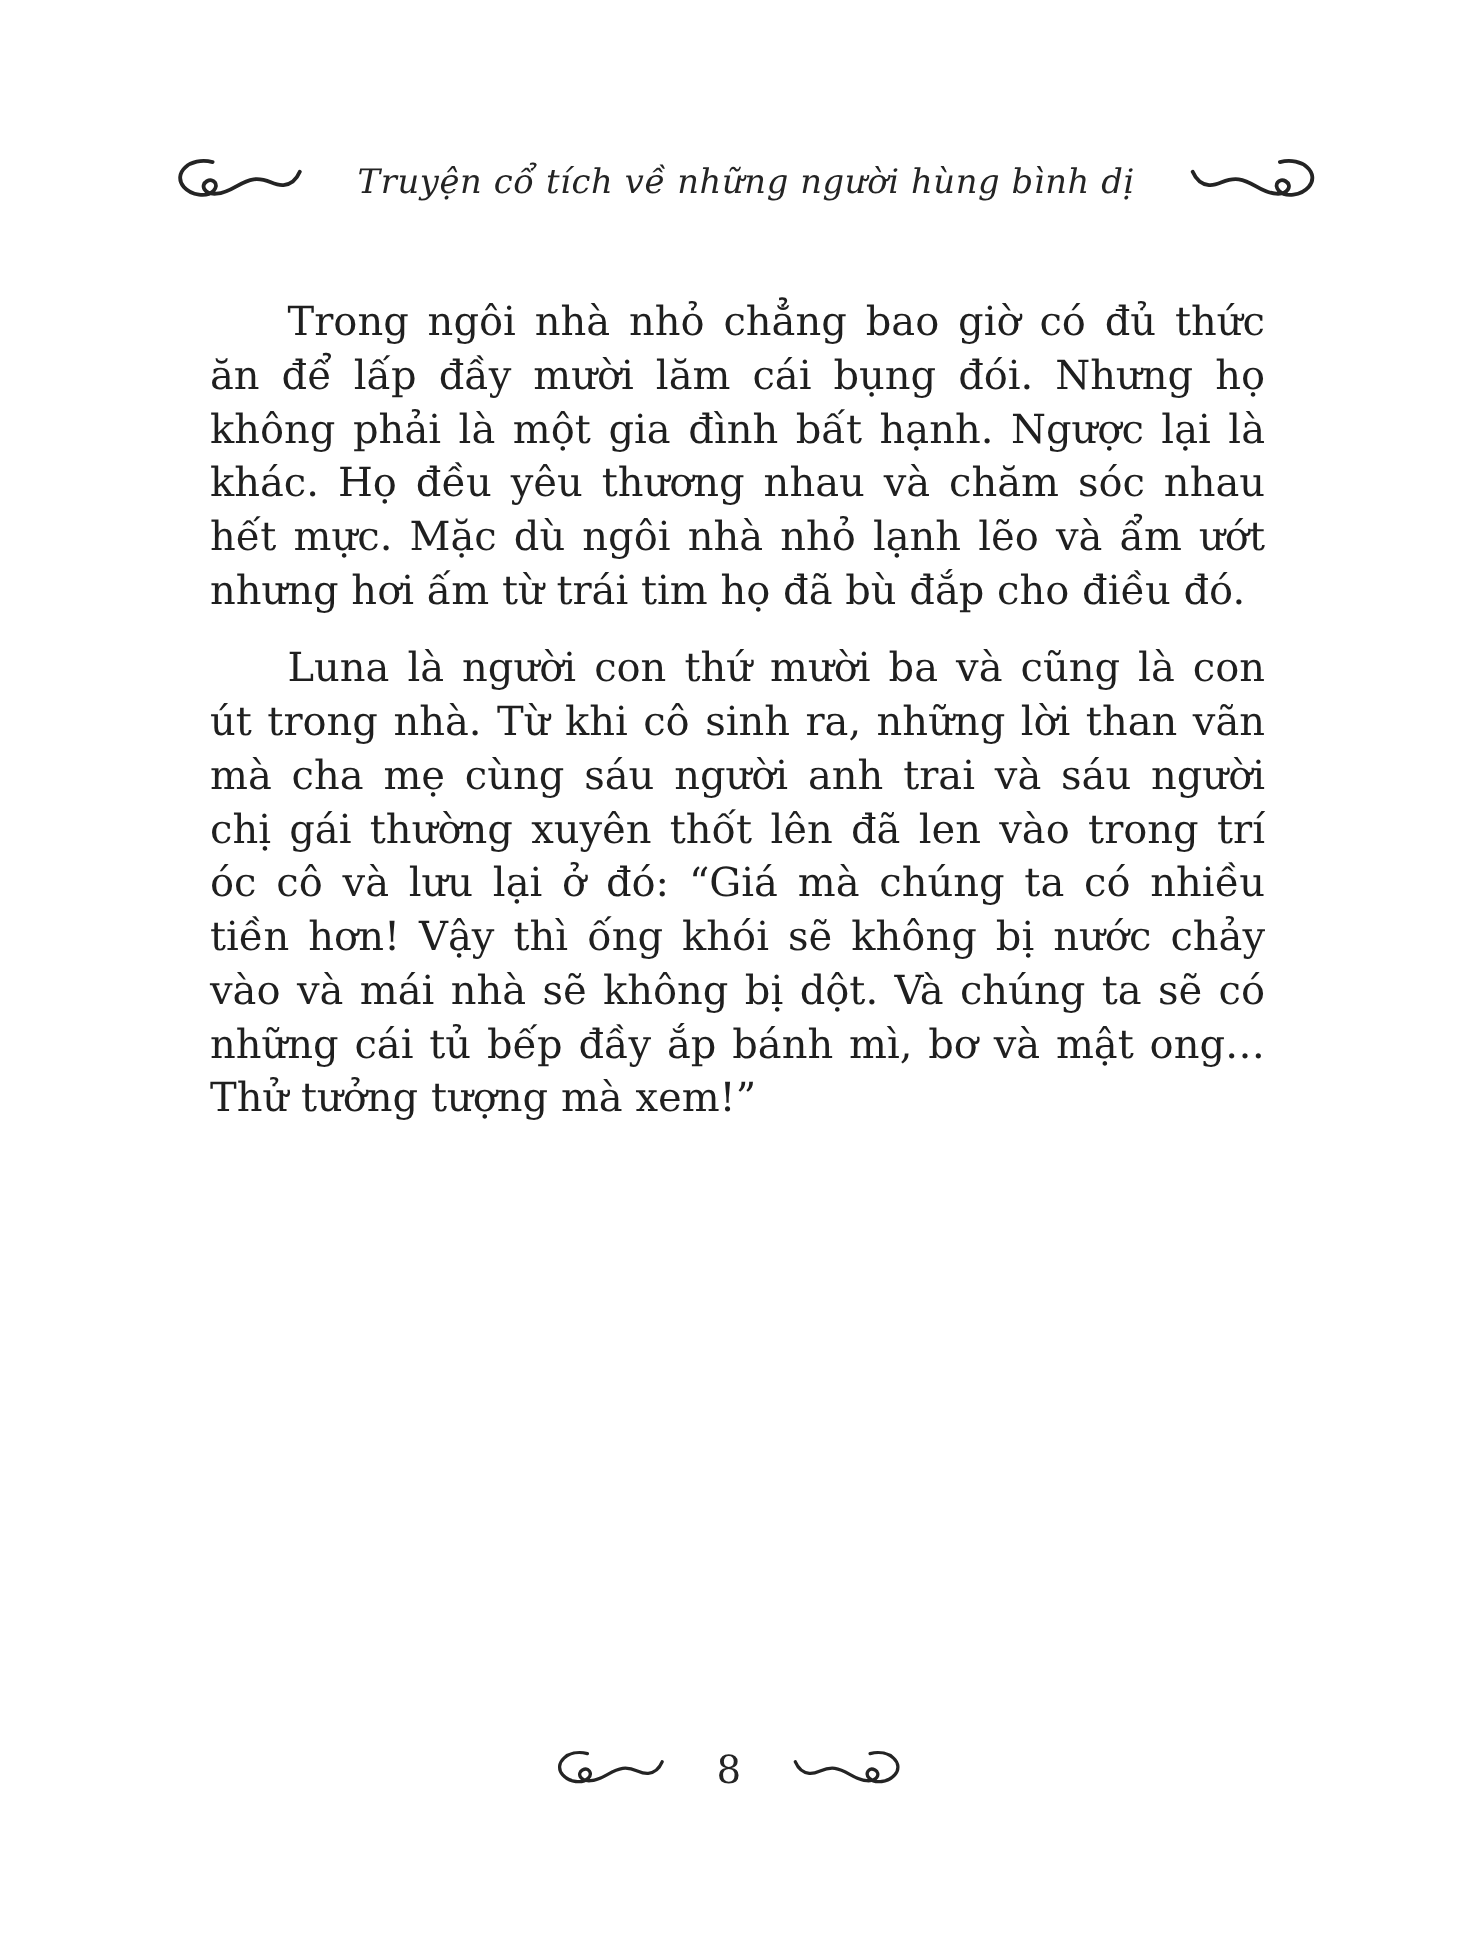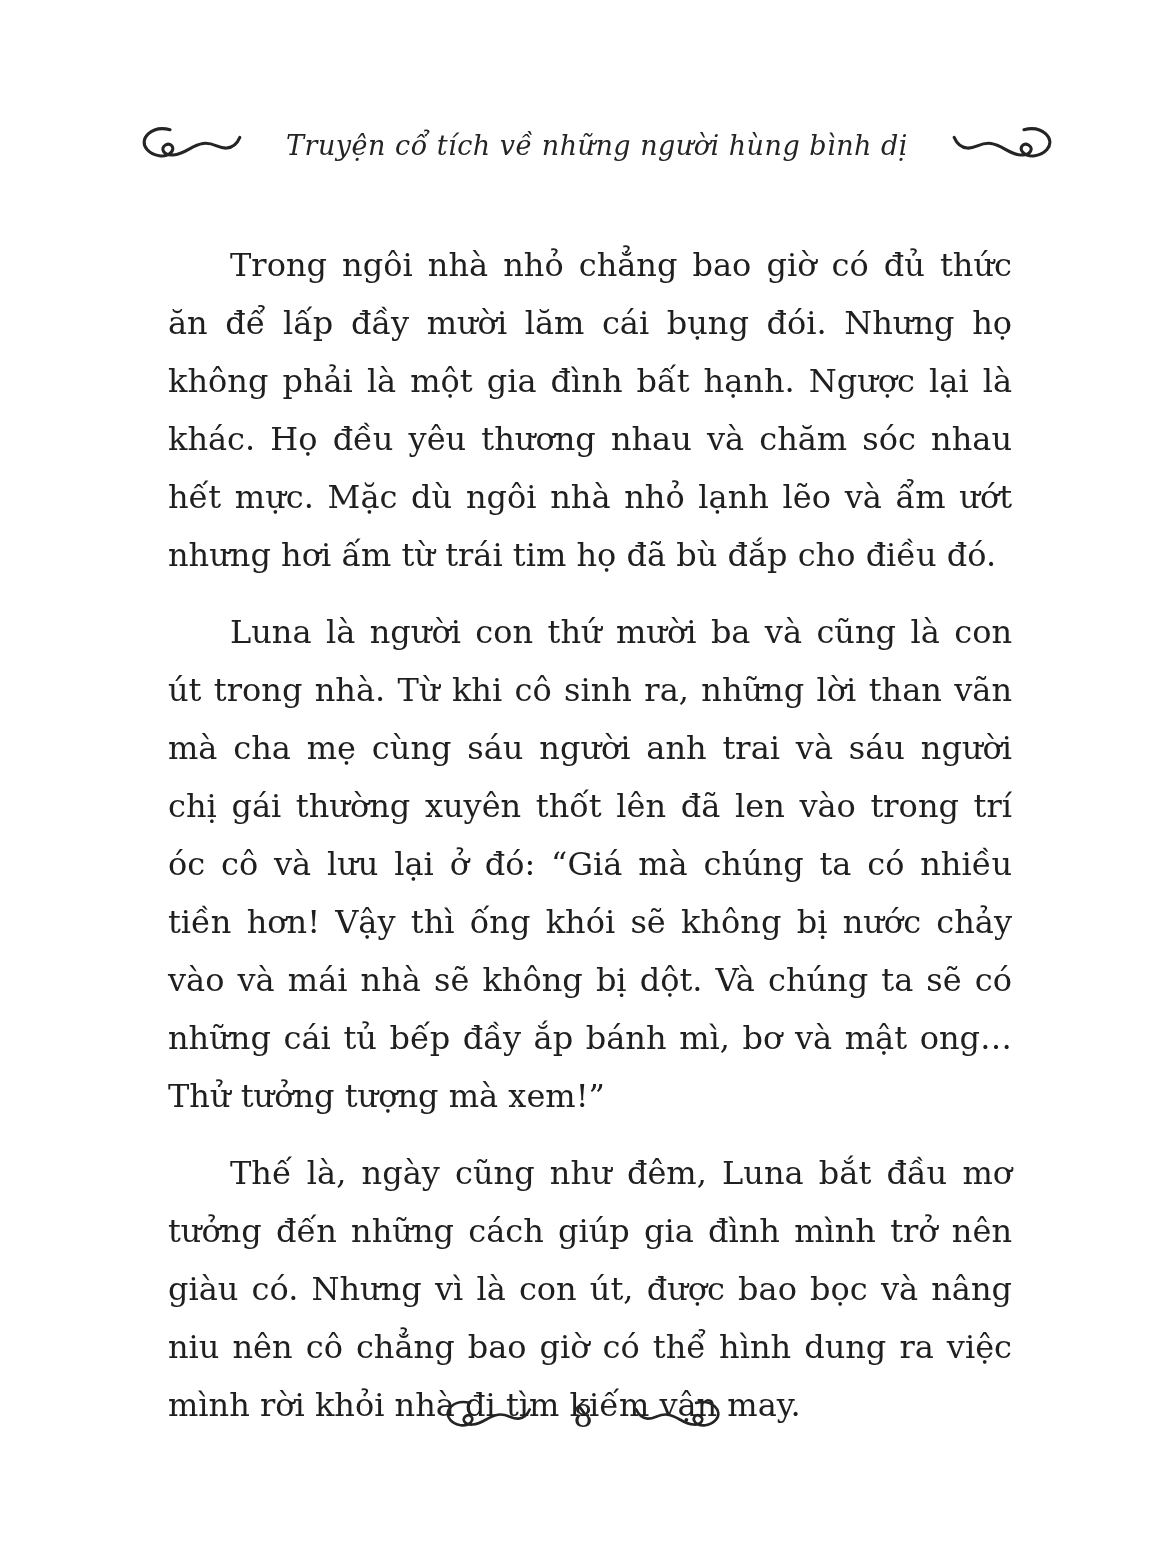--- a/index.html
+++ b/index.html
@@ -33,21 +33,21 @@
   }
   .flourish { display: block; }
   .content {
     position: absolute;
     top: 236px;
     left: 168px;
     width: 844px;
   }
   .content p {
     font-size: 32px;
-    line-height: 58px;
+    line-height: 43px;
     text-align: justify;
     text-indent: 62px;
     margin-bottom: 19px;
     color: #1f1f1f;
   }
   .page-footer {
     position: absolute;
     top: 1396px;
     left: 0;
     right: 0;
@@ -78,21 +78,20 @@
         <g transform="scale(-1,1) translate(-140,0)">
           <path d="M 44 10 C 20 4, 2 22, 14 36 C 22 45, 38 47, 45 40 C 51 34, 45 26, 38 30 C 31 34, 35 44, 48 43 C 64 42, 72 30, 87 28 C 101 26, 107 35, 118 34 C 127 33, 132 27, 135 20" fill="none" stroke="#242424" stroke-width="4" stroke-linecap="round"></path>
         </g>
       </svg>
     </span>
   </div>
 
   <div class="content">
     <p>Trong ngôi nhà nhỏ chẳng bao giờ có đủ thức ăn để lấp đầy mười lăm cái bụng đói. Nhưng họ không phải là một gia đình bất hạnh. Ngược lại là khác. Họ đều yêu thương nhau và chăm sóc nhau hết mực. Mặc dù ngôi nhà nhỏ lạnh lẽo và ẩm ướt nhưng hơi ấm từ trái tim họ đã bù đắp cho điều đó.</p>
     <p>Luna là người con thứ mười ba và cũng là con út trong nhà. Từ khi cô sinh ra, những lời than vãn mà cha mẹ cùng sáu người anh trai và sáu người chị gái thường xuyên thốt lên đã len vào trong trí óc cô và lưu lại ở đó: “Giá mà chúng ta có nhiều tiền hơn! Vậy thì ống khói sẽ không bị nước chảy vào và mái nhà sẽ không bị dột. Và chúng ta sẽ có những cái tủ bếp đầy ắp bánh mì, bơ và mật ong… Thử tưởng tượng mà xem!”</p>
-    <p>Thế là, ngày cũng như đêm, Luna bắt đầu mơ tưởng đến những cách giúp gia đình mình trở nên giàu có. Nhưng vì là con út, được bao bọc và nâng niu nên cô chẳng bao giờ có thể hình dung ra việc mình rời khỏi nhà đi tìm kiếm vận may.</p>
   </div>
 
   <div class="page-footer">
     <span>
       <svg class="flourish" width="92" height="40" viewBox="0 0 140 60">
         <path d="M 44 10 C 20 4, 2 22, 14 36 C 22 45, 38 47, 45 40 C 51 34, 45 26, 38 30 C 31 34, 35 44, 48 43 C 64 42, 72 30, 87 28 C 101 26, 107 35, 118 34 C 127 33, 132 27, 135 20" fill="none" stroke="#242424" stroke-width="4" stroke-linecap="round"></path>
       </svg>
     </span>
     <span class="page-number">8</span>
     <span>

